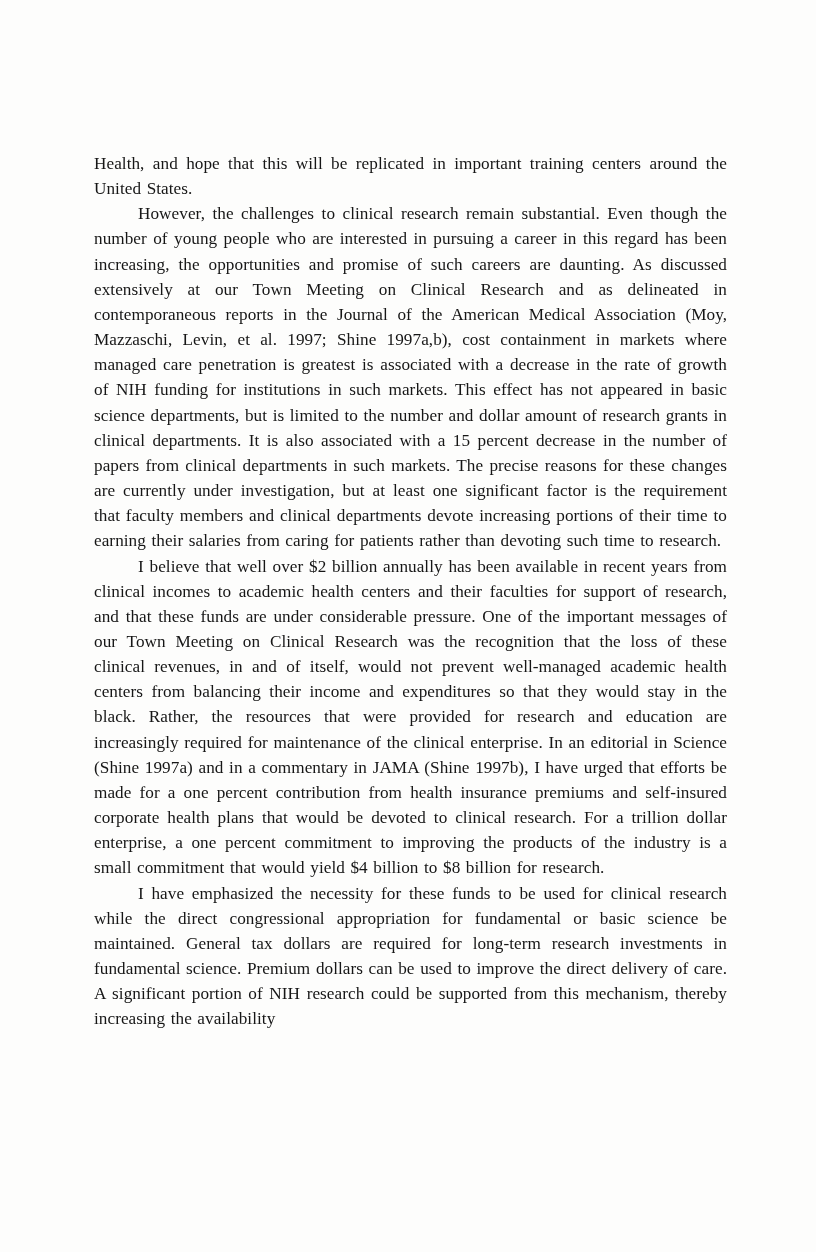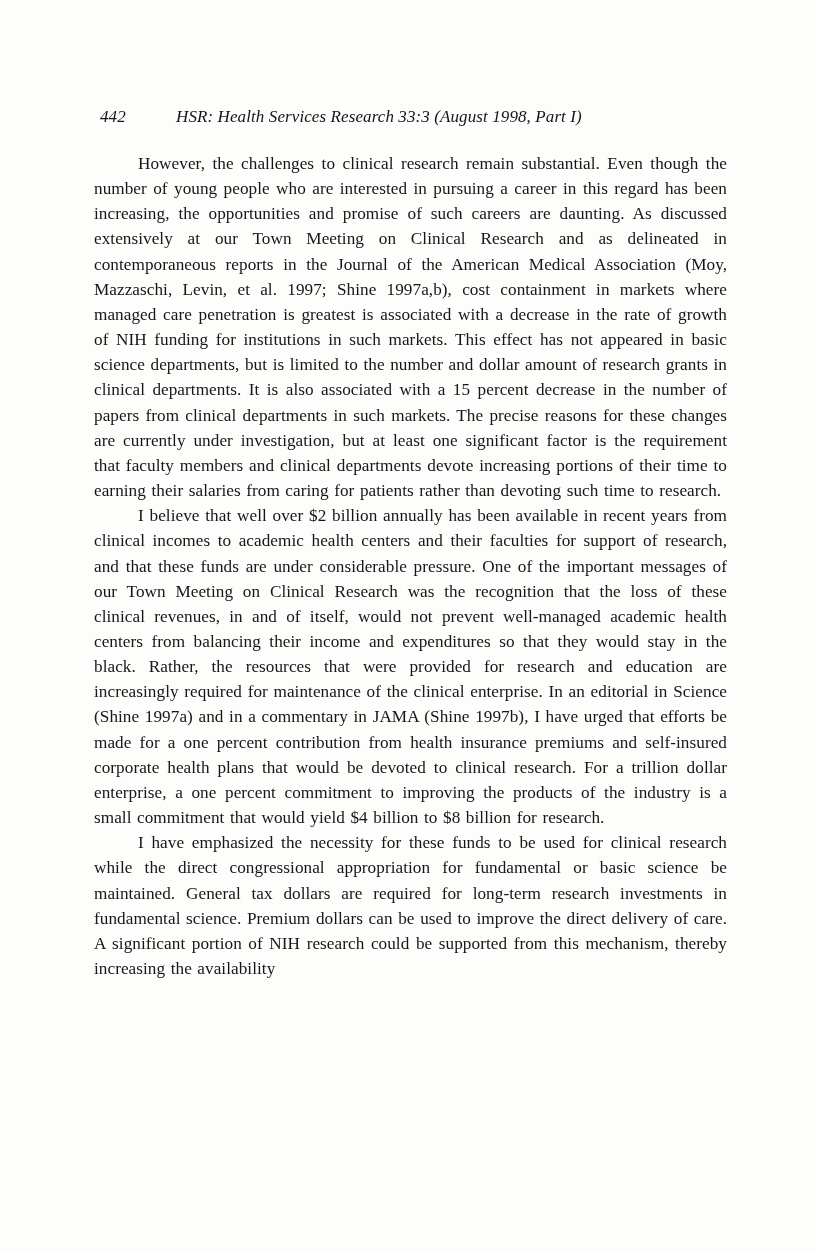--- a/index.html
+++ b/index.html
@@ -56,22 +56,19 @@
   .article-body p.indent {
     text-indent: 44px;
   }
   .italic {
   }
 </style>
 </head>
 <body>
 
 <div class="page">
-  <div class="page-header">
-    <span class="page-number">442</span>
-    <span class="journal-title">HSR: Health Services Research 33:3 (August 1998, Part I)</span>
-  </div>
   <div class="article-body">
+      <p class=""><span>Health, and hope that this will be replicated in important training centers around the United States.</span></p>
       <p class="indent"><span>However, the challenges to clinical research remain substantial. Even though the number of young people who are interested in pursuing a career in this regard has been increasing, the opportunities and promise of such careers are daunting. As discussed extensively at our Town Meeting on Clinical Research and as delineated in contemporaneous reports in the </span><span class="italic">Journal of the American Medical Association</span><span> (Moy, Mazzaschi, Levin, et al. 1997; Shine 1997a,b), cost containment in markets where managed care penetration is greatest is associated with a decrease in the rate of growth of NIH funding for institutions in such markets. This effect has not appeared in basic science departments, but is limited to the number and dollar amount of research grants in clinical departments. It is also associated with a 15 percent decrease in the number of papers from clinical departments in such markets. The precise reasons for these changes are currently under investigation, but at least one significant factor is the requirement that faculty members and clinical departments devote increasing portions of their time to earning their salaries from caring for patients rather than devoting such time to research.</span></p>
       <p class="indent"><span>I believe that well over $2 billion annually has been available in recent years from clinical incomes to academic health centers and their faculties for support of research, and that these funds are under considerable pressure. One of the important messages of our Town Meeting on Clinical Research was the recognition that the loss of these clinical revenues, in and of itself, would not prevent well-managed academic health centers from balancing their income and expenditures so that they would stay in the black. Rather, the resources that were provided for research and education are increasingly required for maintenance of the clinical enterprise. In an editorial in </span><span class="italic">Science</span><span> (Shine 1997a) and in a commentary in </span><span class="italic">JAMA</span><span> (Shine 1997b), I have urged that efforts be made for a one percent contribution from health insurance premiums and self-insured corporate health plans that would be devoted to clinical research. For a trillion dollar enterprise, a one percent commitment to improving the products of the industry is a small commitment that would yield $4 billion to $8 billion for research.</span></p>
       <p class="indent"><span>I have emphasized the necessity for these funds to be used for clinical research while the direct congressional appropriation for fundamental or basic science be maintained. General tax dollars are required for long-term research investments in fundamental science. Premium dollars can be used to improve the direct delivery of care. A significant portion of NIH research could be supported from this mechanism, thereby increasing the availability</span></p>
     </div>
 </div>
 
 </body></html>

